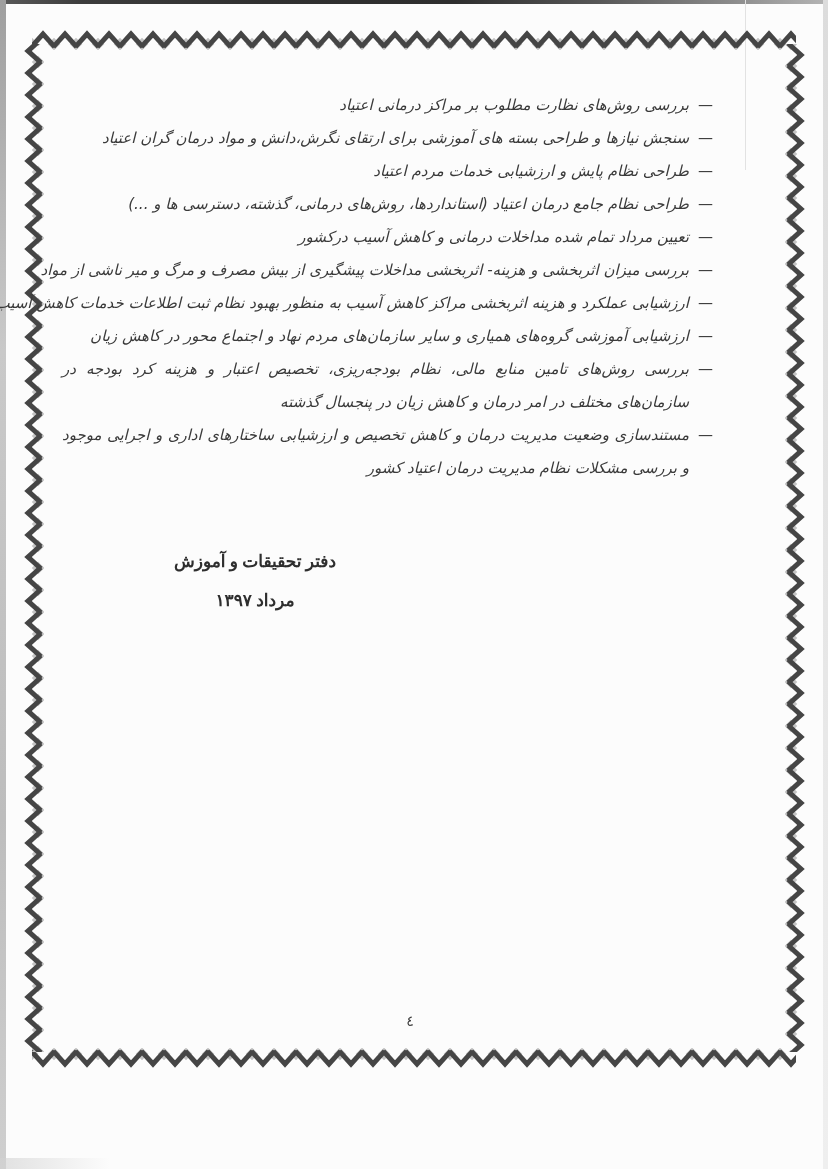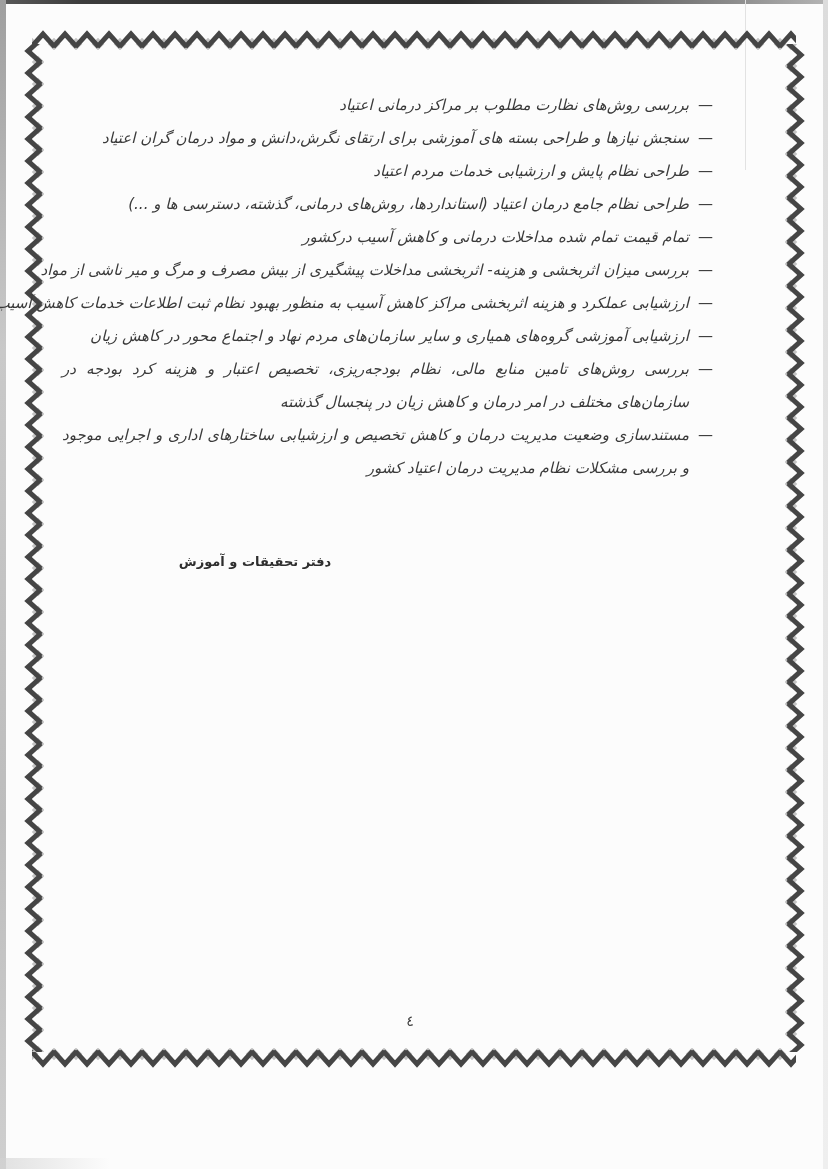--- a/index.html
+++ b/index.html
@@ -29,21 +29,21 @@
     position:absolute; top:89px; right:115px; left:62px;
     direction:rtl; font-size:15px; line-height:33px;
   }
   .item { position:relative; padding-right:24px; }
   .dash { position:absolute; right:0; top:0; color:#3f3f3f; }
   .item-text { display:block; white-space:nowrap;font-style:italic; }
   .item.wrap .item-text { white-space:normal; text-align:justify; }
   .signature {
     position:absolute; top:542px; left:153px; width:204px;
     direction:rtl; text-align:center; font-weight:bold;
-    font-size:13px; line-height:39px; color:#2e2e2e;
+    font-size:17px; line-height:39px; color:#2e2e2e;font-family:Liberation Serif, serif;
   }
   .page-number {
     position:absolute; top:1013px; left:392px; width:36px;
     text-align:center; font-size:14px; color:#3c3c3c;
   }
 </style>
 </head>
 <body>
 
 <div class="page">
@@ -89,21 +89,21 @@
     <div class="item">
       <span class="dash">—</span>
       <span class="item-text">طراحی نظام پایش و ارزشیابی خدمات مردم اعتیاد</span>
     </div>
     <div class="item">
       <span class="dash">—</span>
       <span class="item-text">طراحی نظام جامع درمان اعتیاد (استانداردها، روش‌های درمانی، گذشته، دسترسی ها و ...)</span>
     </div>
     <div class="item">
       <span class="dash">—</span>
-      <span class="item-text">تمام قیمت تمام شده مداخلات درمانی و کاهش آسیب درکشور</span>
+      <span class="item-text">تعیین مرداد تمام شده مداخلات درمانی و کاهش آسیب درکشور</span>
     </div>
     <div class="item">
       <span class="dash">—</span>
       <span class="item-text">بررسی میزان اثربخشی و هزینه- اثربخشی مداخلات پیشگیری از بیش مصرف و مرگ و میر ناشی از مواد</span>
     </div>
     <div class="item">
       <span class="dash">—</span>
       <span class="item-text">ارزشیابی عملکرد و هزینه اثربخشی مراکز کاهش آسیب به منظور بهبود نظام ثبت اطلاعات خدمات کاهش آسیب</span>
     </div>
     <div class="item">
@@ -115,17 +115,18 @@
       <span class="item-text">بررسی روش‌های تامین منابع مالی، نظام بودجه‌ریزی، تخصیص اعتبار و هزینه کرد بودجه در سازمان‌های مختلف در امر درمان و کاهش زیان در پنجسال گذشته</span>
     </div>
     <div class="item wrap">
       <span class="dash">—</span>
       <span class="item-text">مستندسازی وضعیت مدیریت درمان و کاهش تخصیص و ارزشیابی ساختارهای اداری و اجرایی موجود و بررسی مشکلات نظام مدیریت درمان اعتیاد کشور</span>
     </div>
   </div>
 
   <div class="signature">
     <div>دفتر تحقیقات و آموزش</div>
+    <div>مرداد ۱۳۹۷</div>
   </div>
 
   <div class="page-number">٤</div>
 
 </div>
 
 </body></html>

